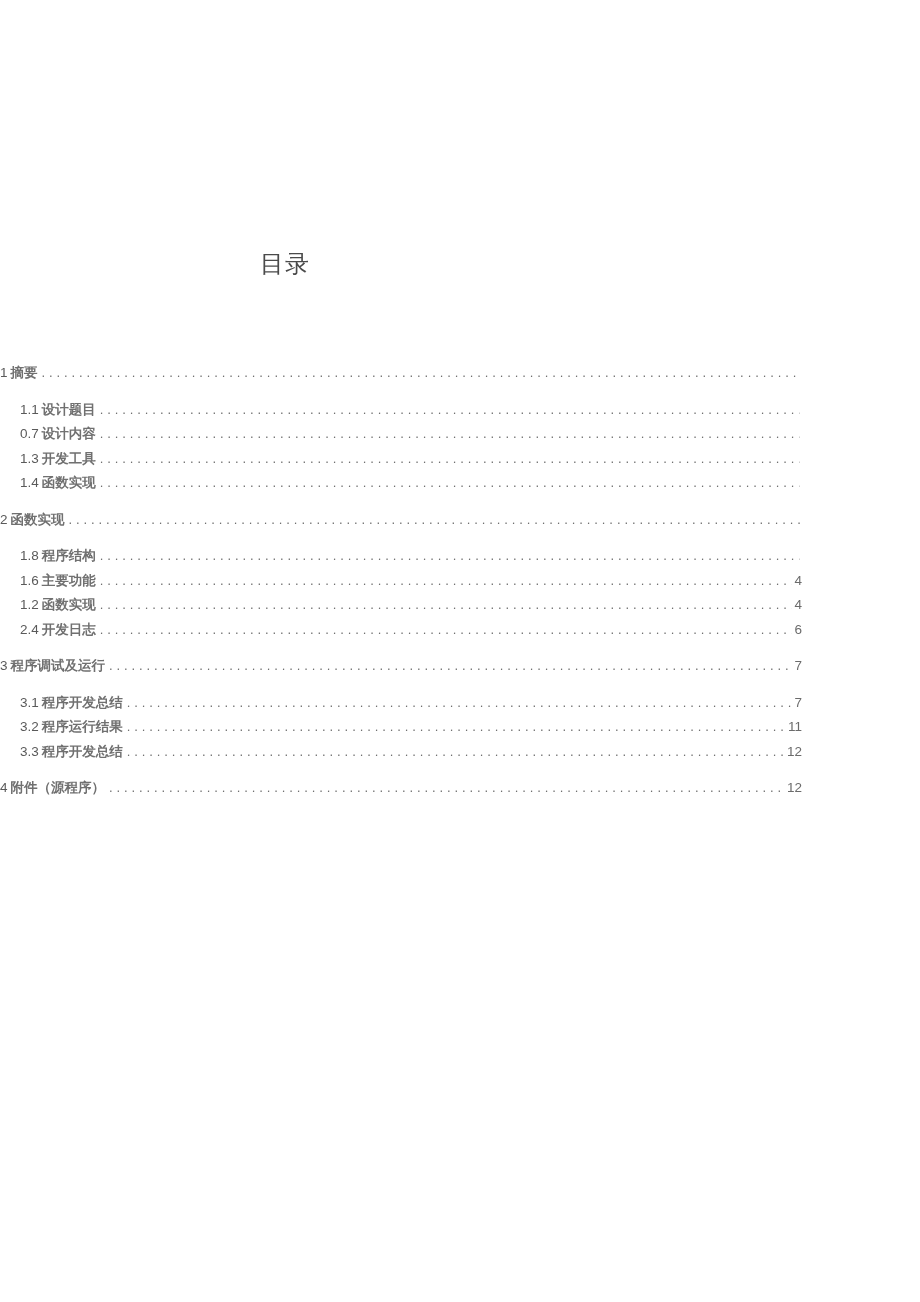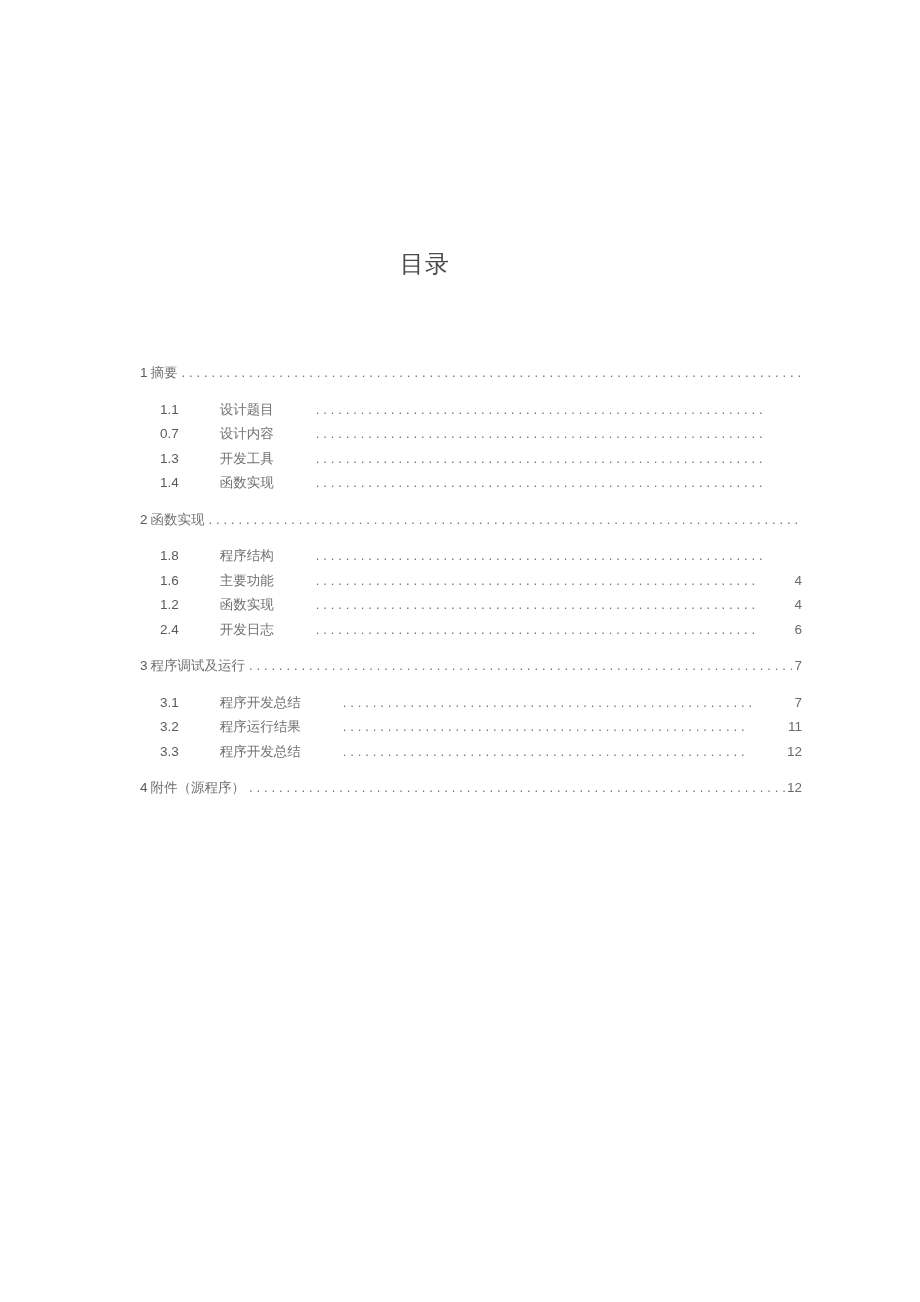--- a/index.html
+++ b/index.html
@@ -6,21 +6,20 @@
     body {
       width: 920px;
       height: 1302px;
       background: #ffffff;
       font-family: "Helvetica Neue", Arial, "PingFang SC", "Microsoft YaHei", sans-serif;
       color: #5f5f5f;
       position: relative;
     }
     .page {
       padding-top: 248px;
-      padding-left: 140px;
       padding-right: 118px;
     }
     .title {
       font-size: 24px;
       font-weight: 450;
       letter-spacing: 1px;
       color: #4a4a4a;
       margin-left: 260px;
       margin-bottom: 86px;
     }
@@ -28,30 +27,30 @@
     .toc-line {
       display: flex;
       align-items: baseline;
       white-space: nowrap;
       font-size: 13.5px;
       color: #6b6b6b;
       line-height: 1;
       margin-bottom: 11px;
     }
     .toc-line.level1 { margin-left: 0; }
-    .toc-line.level2 { margin-left: 20px; gap: 38px; }
+    .toc-line.level2 { margin-left: 20px; }
     .toc-group.level1 { margin-top: 0; }
     .toc-group + .toc-group { margin-top: 23px; }
     .toc-sub { margin-top: 23px; }
     .num {
       color: #5a5a5a;
       font-weight: 500;
       margin-right: 3px;
     }
-    .label { color: #707070; }
+    .label { color: #707070; font-weight: bold; }
     .dots {
       flex: 1 1 auto;
       overflow: hidden;
       letter-spacing: 3.9px;
       color: #707070;
       padding-left: 4px;
       font-size: 13px;
     }
     .page-num {
       color: #6b6b6b;

